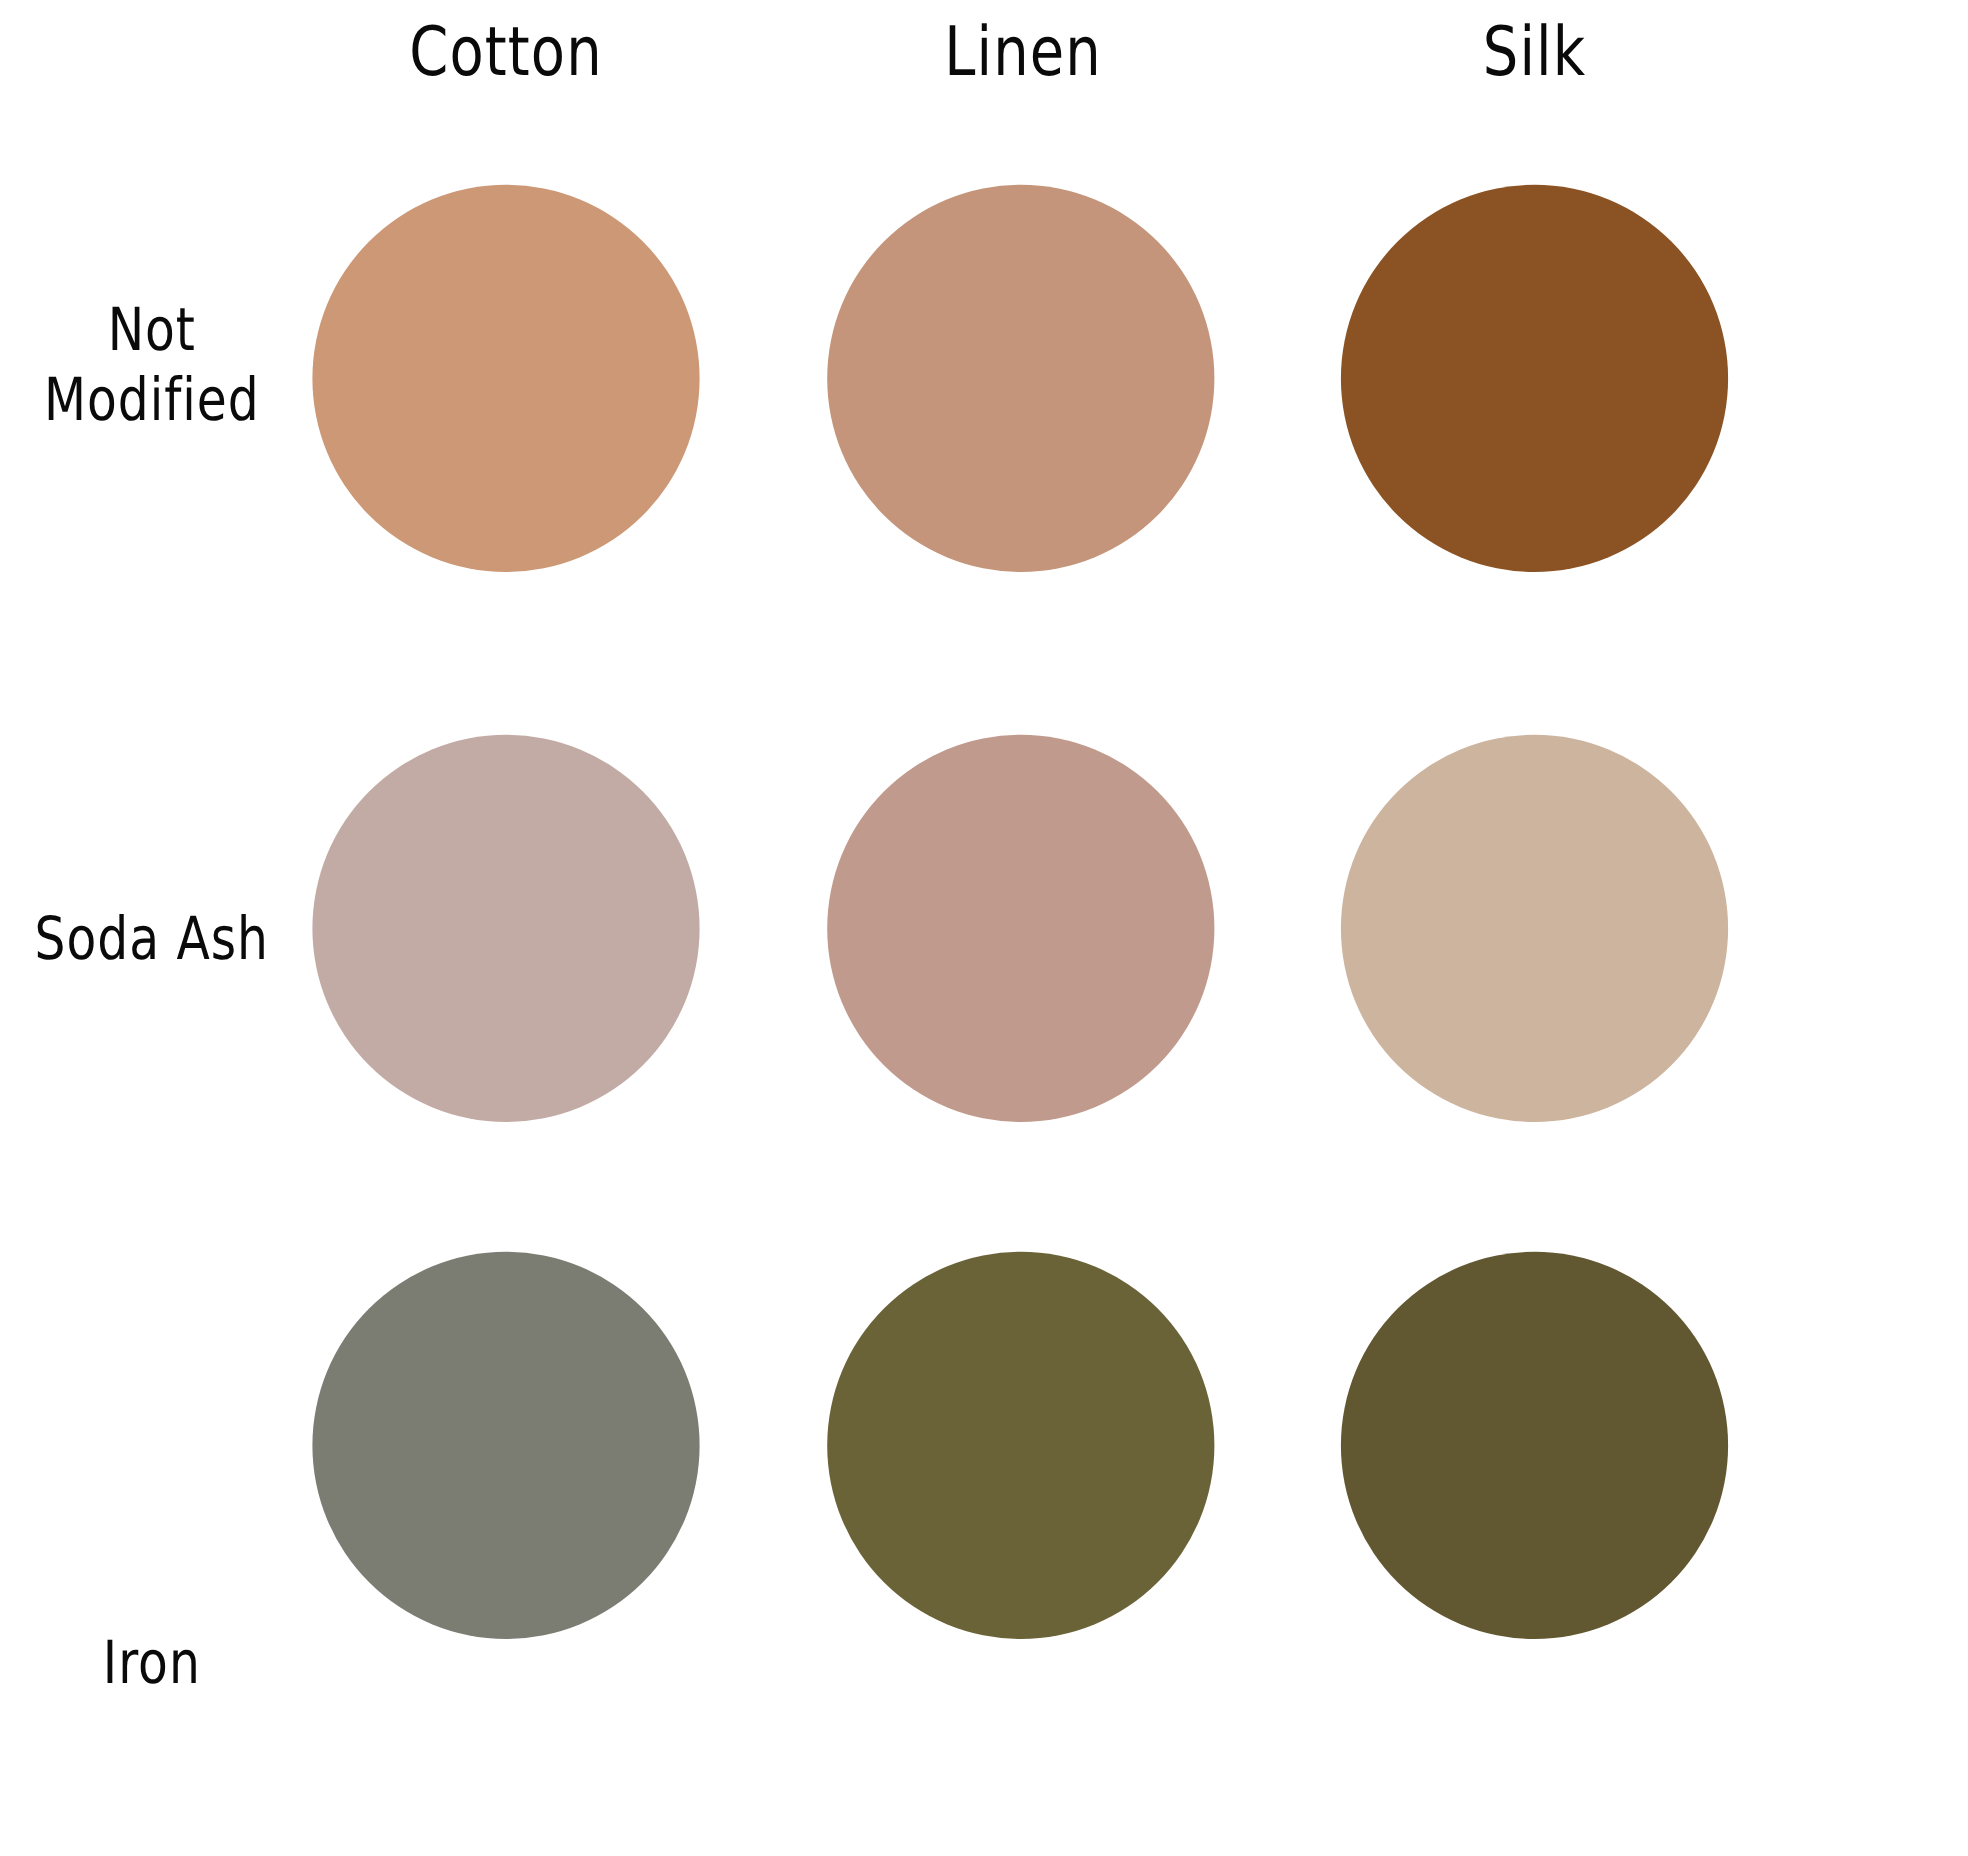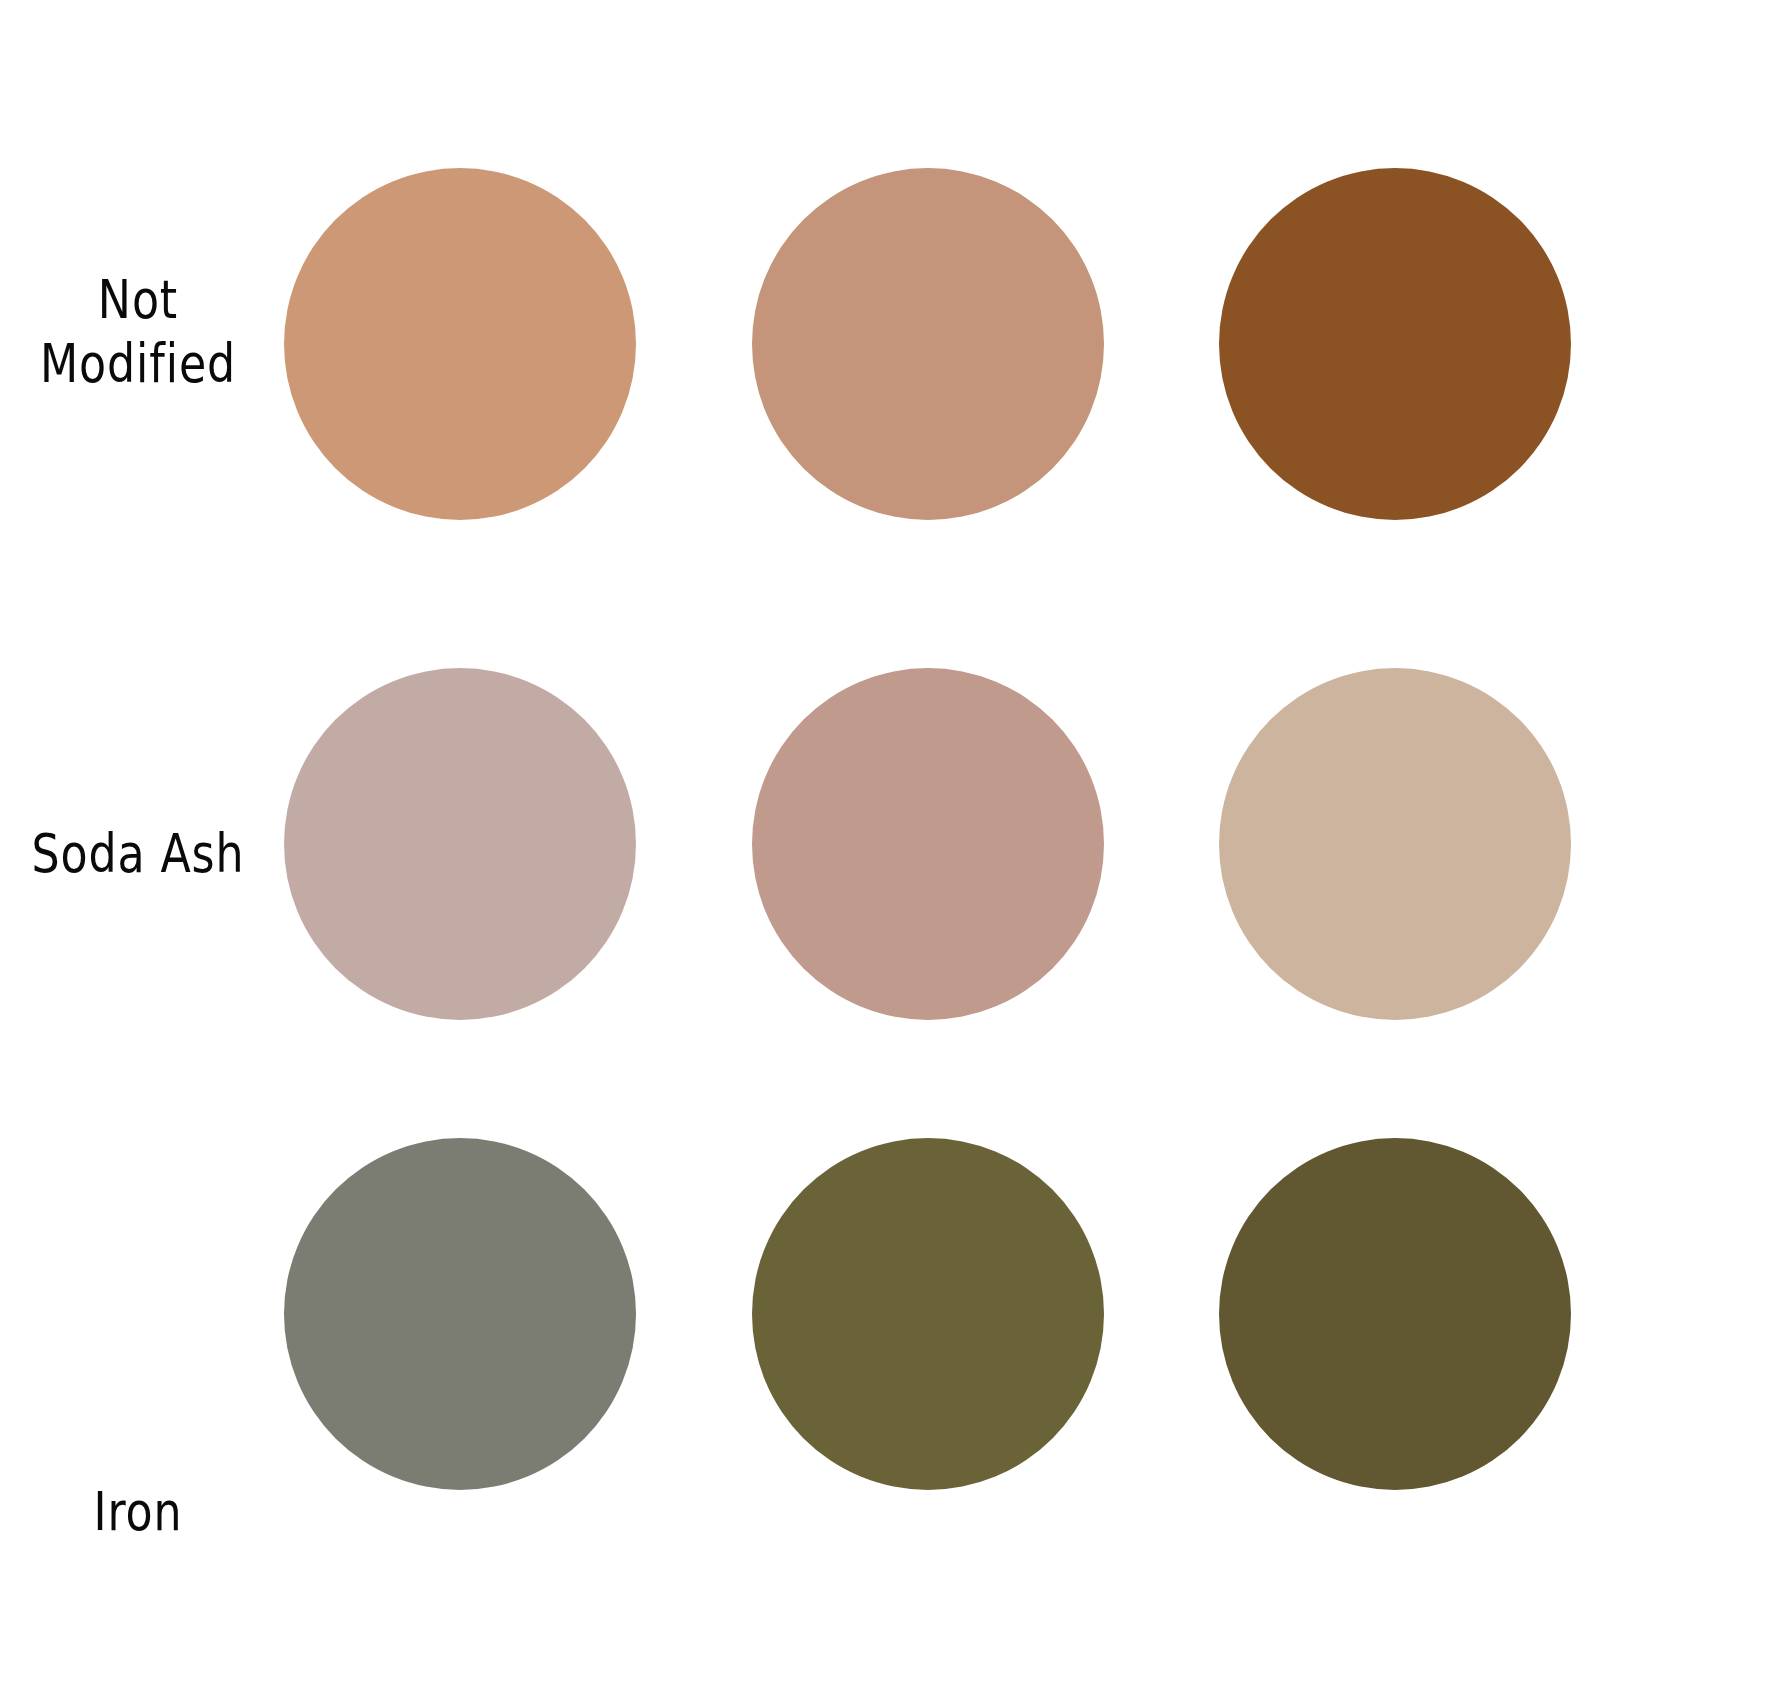--- a/index.html
+++ b/index.html
@@ -89,20 +89,25 @@
   
   .swatch.r0 { top: 168px; }
   .swatch.r1 { top: 668px; }
   .swatch.r2 { top: 1138px; }
 </style>
 </head>
 <body style="background: rgb(255, 255, 255);">
 
 <div id="swatch-chart" style="background: rgb(255, 255, 255);">
 
+  <div class="col-headers">
+    <div class="col-header hand c0" style="color: rgb(10, 10, 10);">Cotton</div>
+    <div class="col-header hand c1" style="color: rgb(10, 10, 10);">Linen</div>
+    <div class="col-header hand c2" style="color: rgb(10, 10, 10);">Silk</div>
+  </div>
 
   <div class="row-label hand r0" style="color: rgb(10, 10, 10);">Not
 Modified</div>
   <div class="row-label hand r1" style="color: rgb(10, 10, 10);">Soda Ash</div>
   <div class="row-label hand r2" style="color: rgb(10, 10, 10);">Iron</div>
 
   <div class="grid">
 
     <div class="swatch r0 c0" style="background-color: rgb(204, 152, 118);"></div>
     <div class="swatch r0 c1" style="background-color: rgb(196, 149, 122);"></div>

